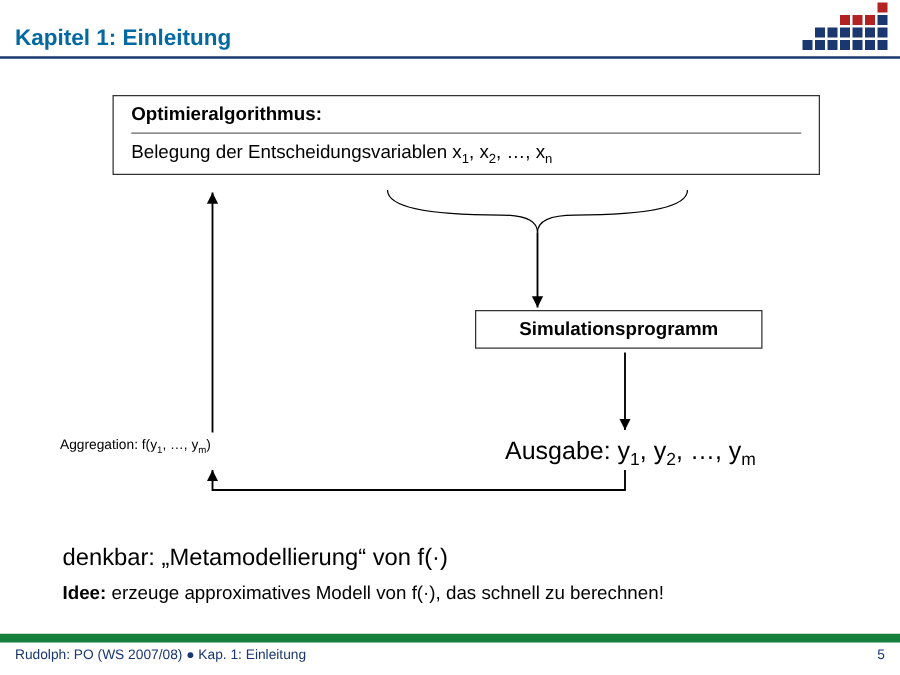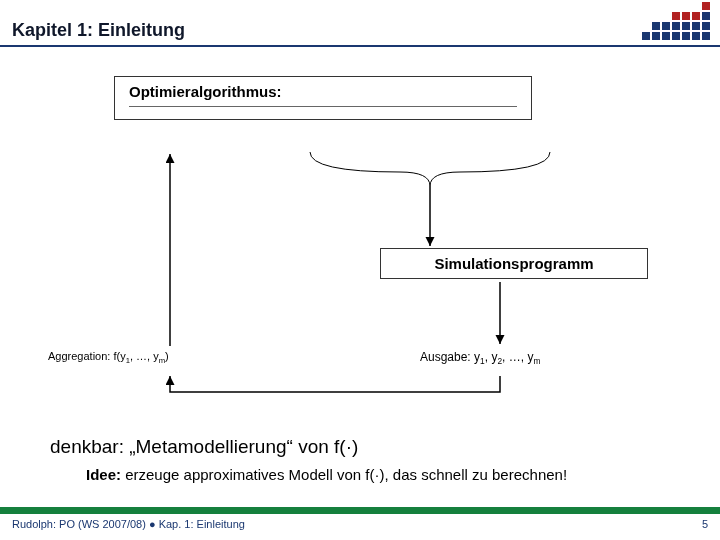--- a/index.html
+++ b/index.html
@@ -1,32 +1,32 @@
 <!DOCTYPE html>
 <html><head>
 <meta charset="utf-8">
 <style>
   * { box-sizing: border-box; margin: 0; padding: 0; }
   body { width: 720px; height: 540px; font-family: Arial, Helvetica, sans-serif; background: #fff; position: relative; overflow: hidden; }
   .header { position: absolute; top: 20px; left: 0; right: 0; padding: 0 12px 4px 12px; border-bottom: 2px solid #1a3770; }
-  .title { font-size: 18px; font-weight: bold; color: #0f172a; }
+  .title { font-size: 18px; font-weight: bold; color: #0369a1; }
   .logo { position: absolute; top: 2px; right: 10px; width: 70px; height: 38px; }
   .logo-row { display: flex; gap: 2px; margin-bottom: 2px; justify-content: flex-end; }
   .sq { width: 8px; height: 8px; }
   .r { background: #b22222; }
   .b { background: #1a3770; }
   .box { position: absolute; border: 1px solid #333; background: #fff; padding: 6px 14px; }
-  .box1 { left: 114px; top: 76px; width: 418px; }
+  .box1 { left: 90px; top: 76px; width: 566px; }
   .box1 .line1 { font-size: 15px; font-weight: bold; padding-bottom: 6px; border-bottom: 1px solid #666; margin-bottom: 6px; }
   .box1 .line2 { font-size: 15px; }
-  .box2 { left: 380px; top: 248px; width: 268px; text-align: center; font-size: 15px; font-weight: bold; }
+  .box2 { left: 380px; top: 248px; width: 230px; text-align: center; font-size: 15px; font-weight: bold; }
   .box3 { position: absolute; left: 48px; top: 350px; font-size: 11px; }
-  .box4 { position: absolute; left: 420px; top: 350px; font-size: 12px; }
+  .box4 { position: absolute; left: 404px; top: 350px; font-size: 20px; }
   .note1 { position: absolute; left: 50px; top: 436px; font-size: 19px; }
-  .note2 { position: absolute; left: 50px; top: 466px; font-size: 15px; margin-left: 36px; }
+  .note2 { position: absolute; left: 50px; top: 466px; font-size: 15px; }
   sub { font-size: 0.7em; }
   .footer { position: absolute; bottom: 10px; left: 0; right: 0; border-top: 7px solid #15803d; padding: 4px 12px 0 12px; display: flex; justify-content: space-between; font-size: 11px; color: #1a3770; }
   svg.arrows { position: absolute; left: 0; top: 0; width: 720px; height: 540px; pointer-events: none; }
 </style>
 </head>
 <body>
 
 <div class="logo">
   <div class="logo-row">
       <div class="sq r"></div>
@@ -55,20 +55,23 @@
       <div class="sq b"></div>
     </div>
 </div>
 
 <div class="header">
   <div class="title">Kapitel 1: Einleitung</div>
 </div>
 
 <div class="box box1">
   <div class="line1">Optimieralgorithmus:</div>
+  <div class="line2">
+    <span>Belegung der Entscheidungsvariablen x</span><sub>1</sub><span>, x</span><sub>2</sub><span>, …, x</span><sub>n</sub>
+  </div>
 </div>
 
 <div class="box box2">
   <span>Simulationsprogramm</span>
 </div>
 
 <div class="box3">
   <span>Aggregation: f(y</span><sub>1</sub><span>, …, y</span><sub>m</sub><span>)</span>
 </div>
 

